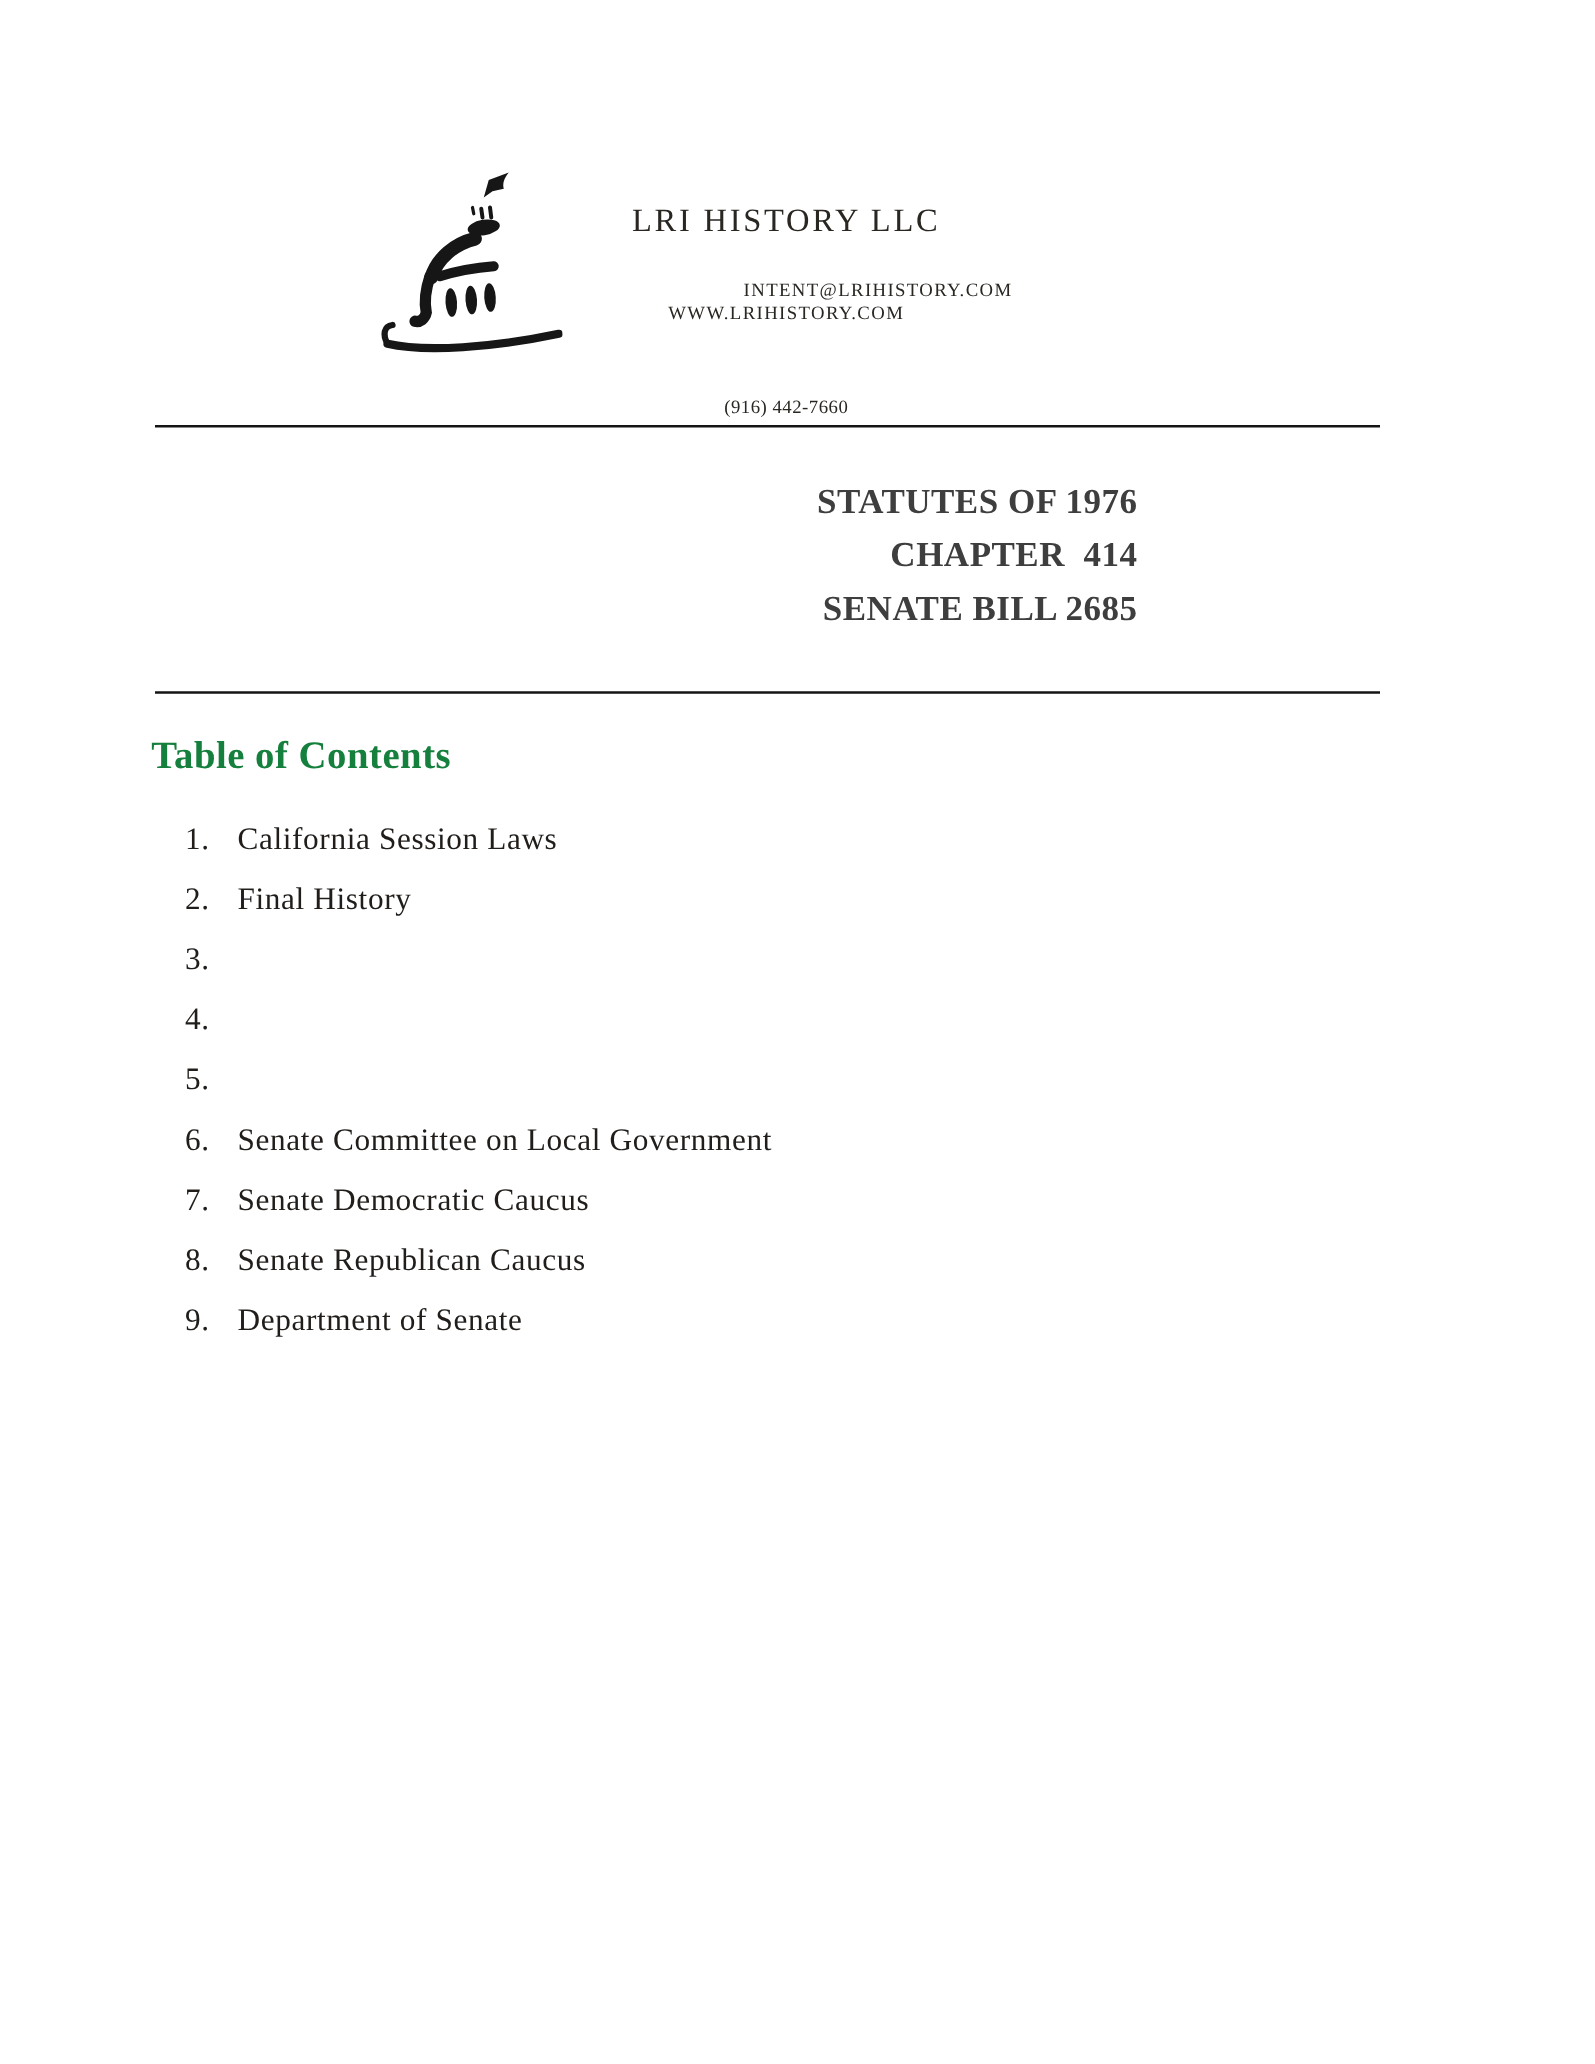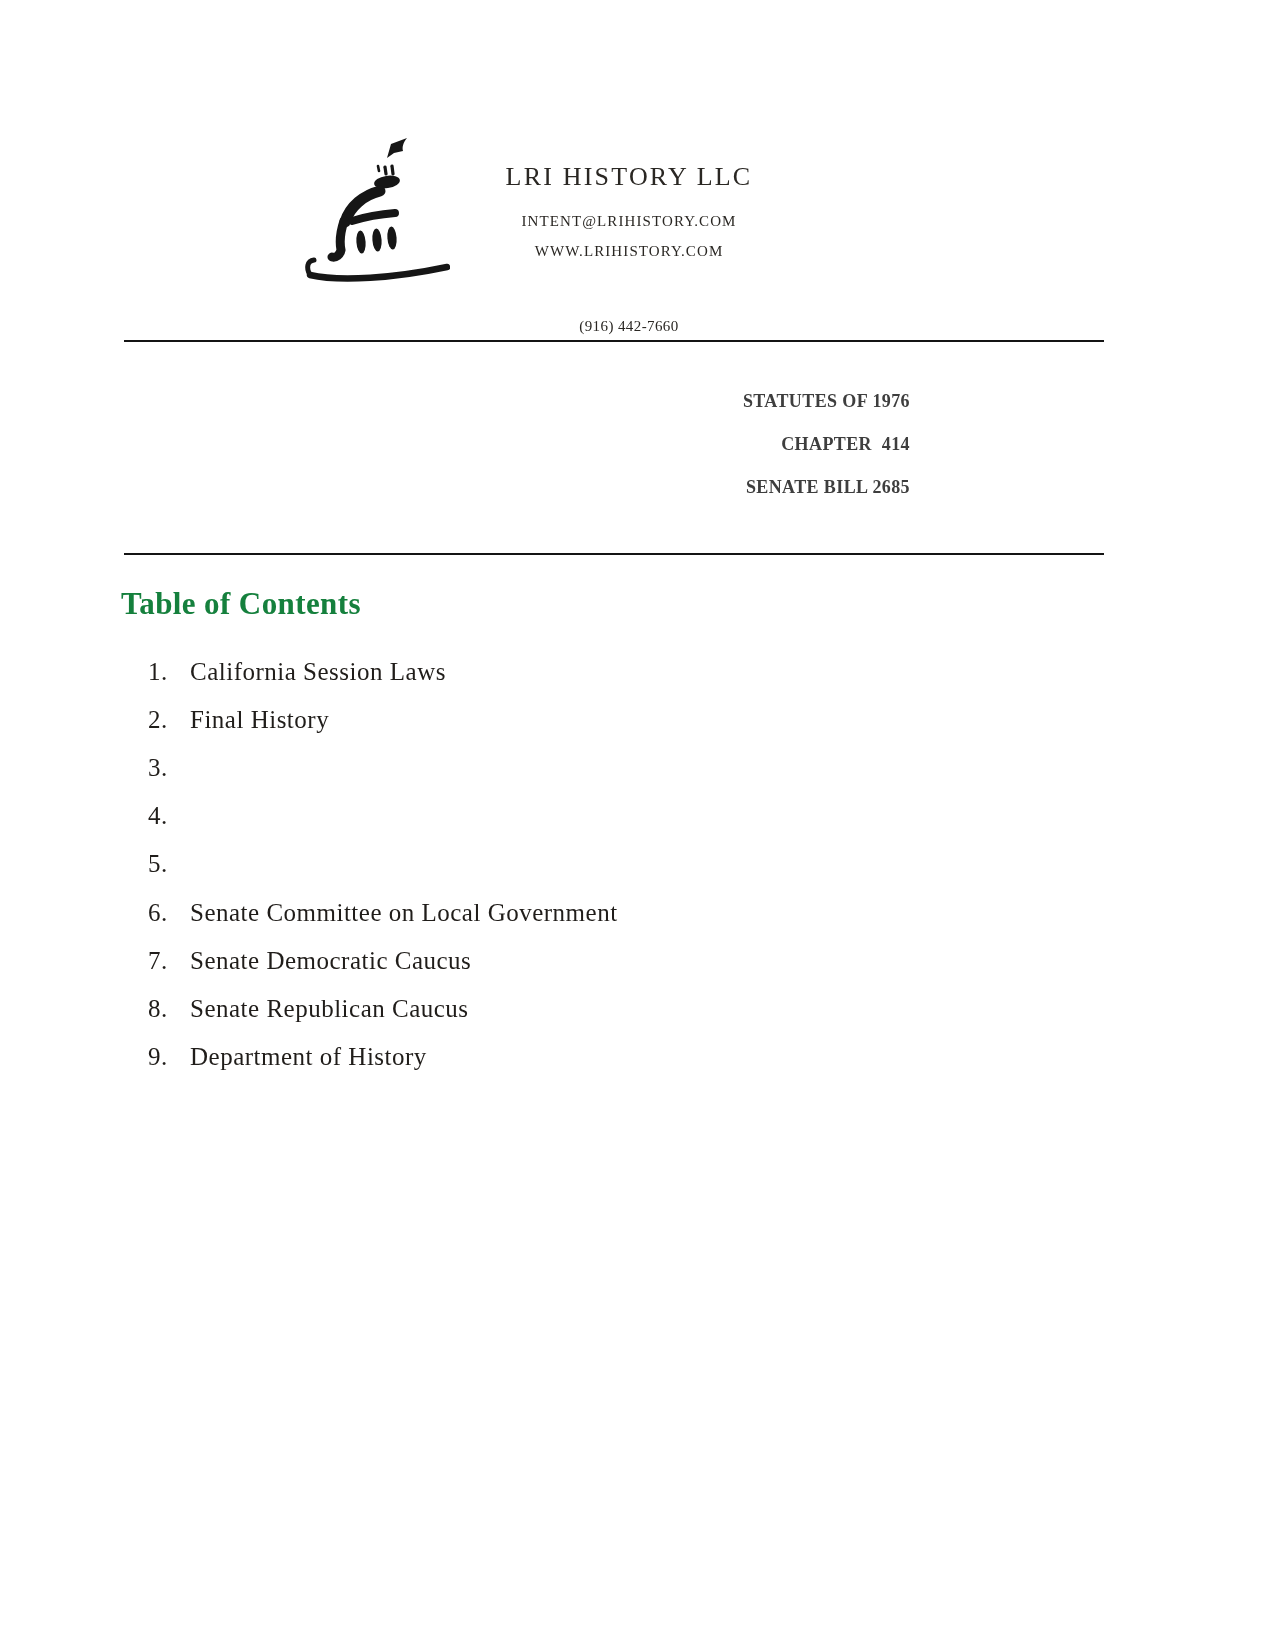--- a/index.html
+++ b/index.html
@@ -42,21 +42,21 @@
     white-space: nowrap;
   }
   .org-email, .org-web {
     position: absolute;
     width: 100%;
     font-size: 15px;
     letter-spacing: 1.1px;
     line-height: 19px;
     white-space: nowrap;
   }
-  .org-email { top: 212px; }
+  .org-email { top: 224px; text-align: right; }
   .org-web   { top: 242px; }
   .org-phone {
     position: absolute;
     top: 273px;
     width: 100%;
     font-size: 15px;
     letter-spacing: 0.4px;
     line-height: 19px;
     white-space: nowrap;
     margin-top: 44px;
@@ -73,21 +73,21 @@
   .rule-1 { top: 340px; }
   .rule-2 { top: 553px; }
 
   
   .doc-info {
     position: absolute;
     right: 234px;
     top: 380px;
     text-align: right;
     font-weight: bold;
-    font-size: 18px;
+    font-size: 28px;
     line-height: 43px;
     letter-spacing: 0.4px;
     color: #3e3e3e;
   }
   .doc-info-line { white-space: pre; }
 
   
   .toc-heading {
     position: absolute;
     left: 121px;
@@ -207,17 +207,17 @@
         <span class="toc-label">Senate Democratic Caucus</span>
       </div>
 
       <div class="toc-item">
         <span class="toc-num">8.</span>
         <span class="toc-label">Senate Republican Caucus</span>
       </div>
 
       <div class="toc-item">
         <span class="toc-num">9.</span>
-        <span class="toc-label">Department of History</span>
+        <span class="toc-label">Department of Senate</span>
       </div>
     </div>
 
 </div>
 
 </body></html>

